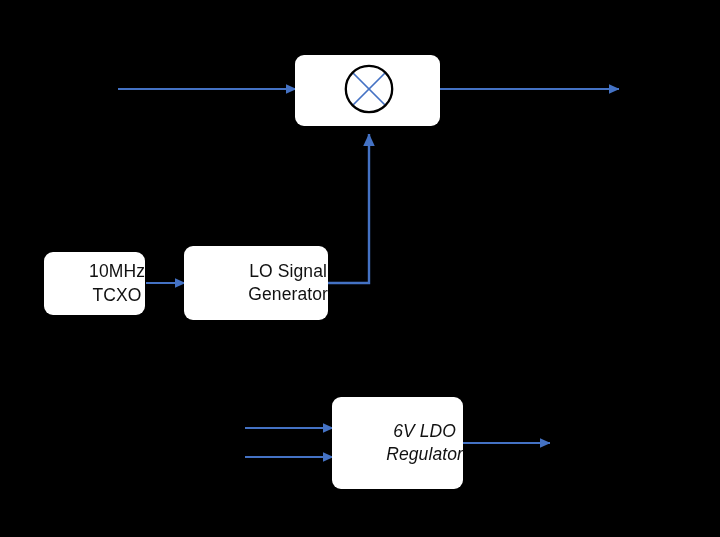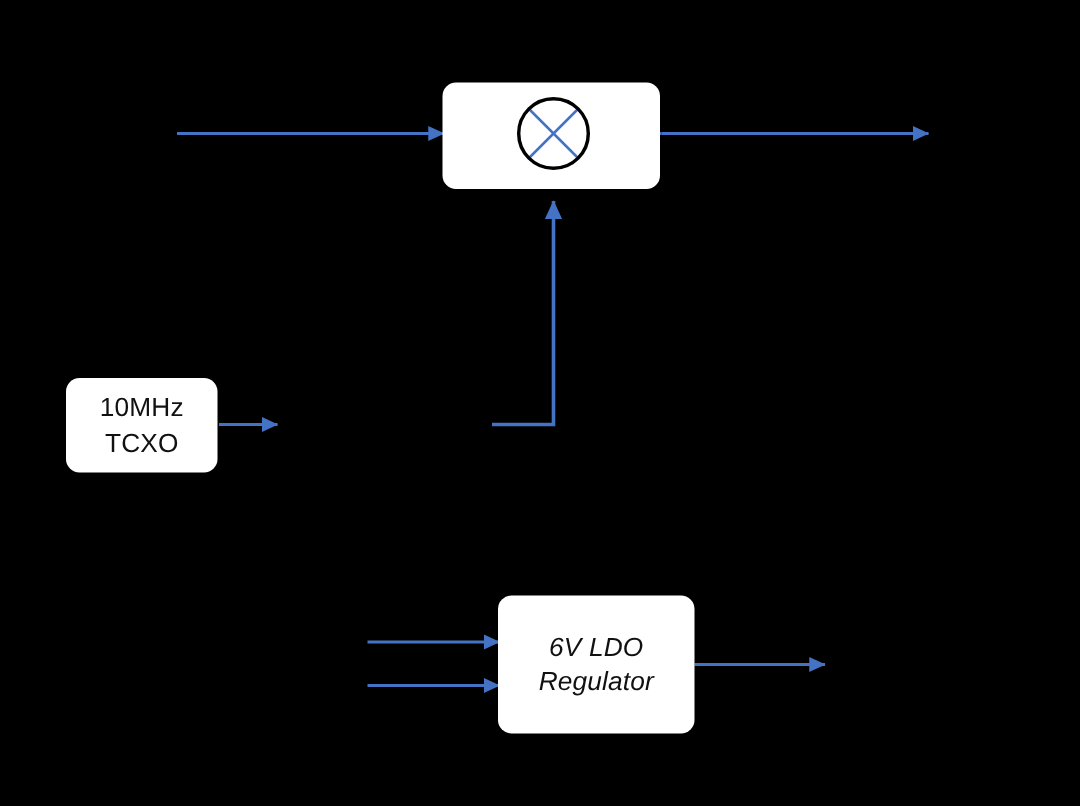--- a/index.html
+++ b/index.html
@@ -25,21 +25,21 @@
     width: 720px;
     height: 537px;
     pointer-events: none;
   }
   .node {
     position: absolute;
     background: #ffffff;
     border-radius: 9px;
     display: flex;
     align-items: center;
-    justify-content: center;
+    justify-content: flex-end;
     box-sizing: border-box;
   }
   .node-label {
     color: #111111;
     font-size: 17.5px;
     line-height: 1.32;
     text-align: center;
     white-space: pre-line;
     letter-spacing: 0.1px;
   }
@@ -118,19 +118,23 @@
     <line x1="9" y1="9" x2="41" y2="41" stroke="#4472C4" stroke-width="1.7"></line>
     <line x1="41" y1="9" x2="9" y2="41" stroke="#4472C4" stroke-width="1.7"></line>
     <circle cx="25" cy="25" r="23.2" fill="none" stroke="#000000" stroke-width="2.3"></circle>
   </svg>
 
   <div id="tcxo-block" class="node">
     <span class="node-label">10MHz
 TCXO</span>
   </div>
 
+  <div id="lo-generator-block" class="node">
+    <span class="node-label">LO Signal
+Generator</span>
+  </div>
 
   <div id="ldo-block" class="node">
     <span class="node-label">6V LDO
 Regulator</span>
   </div>
 
 </div>
 
 </body></html>

